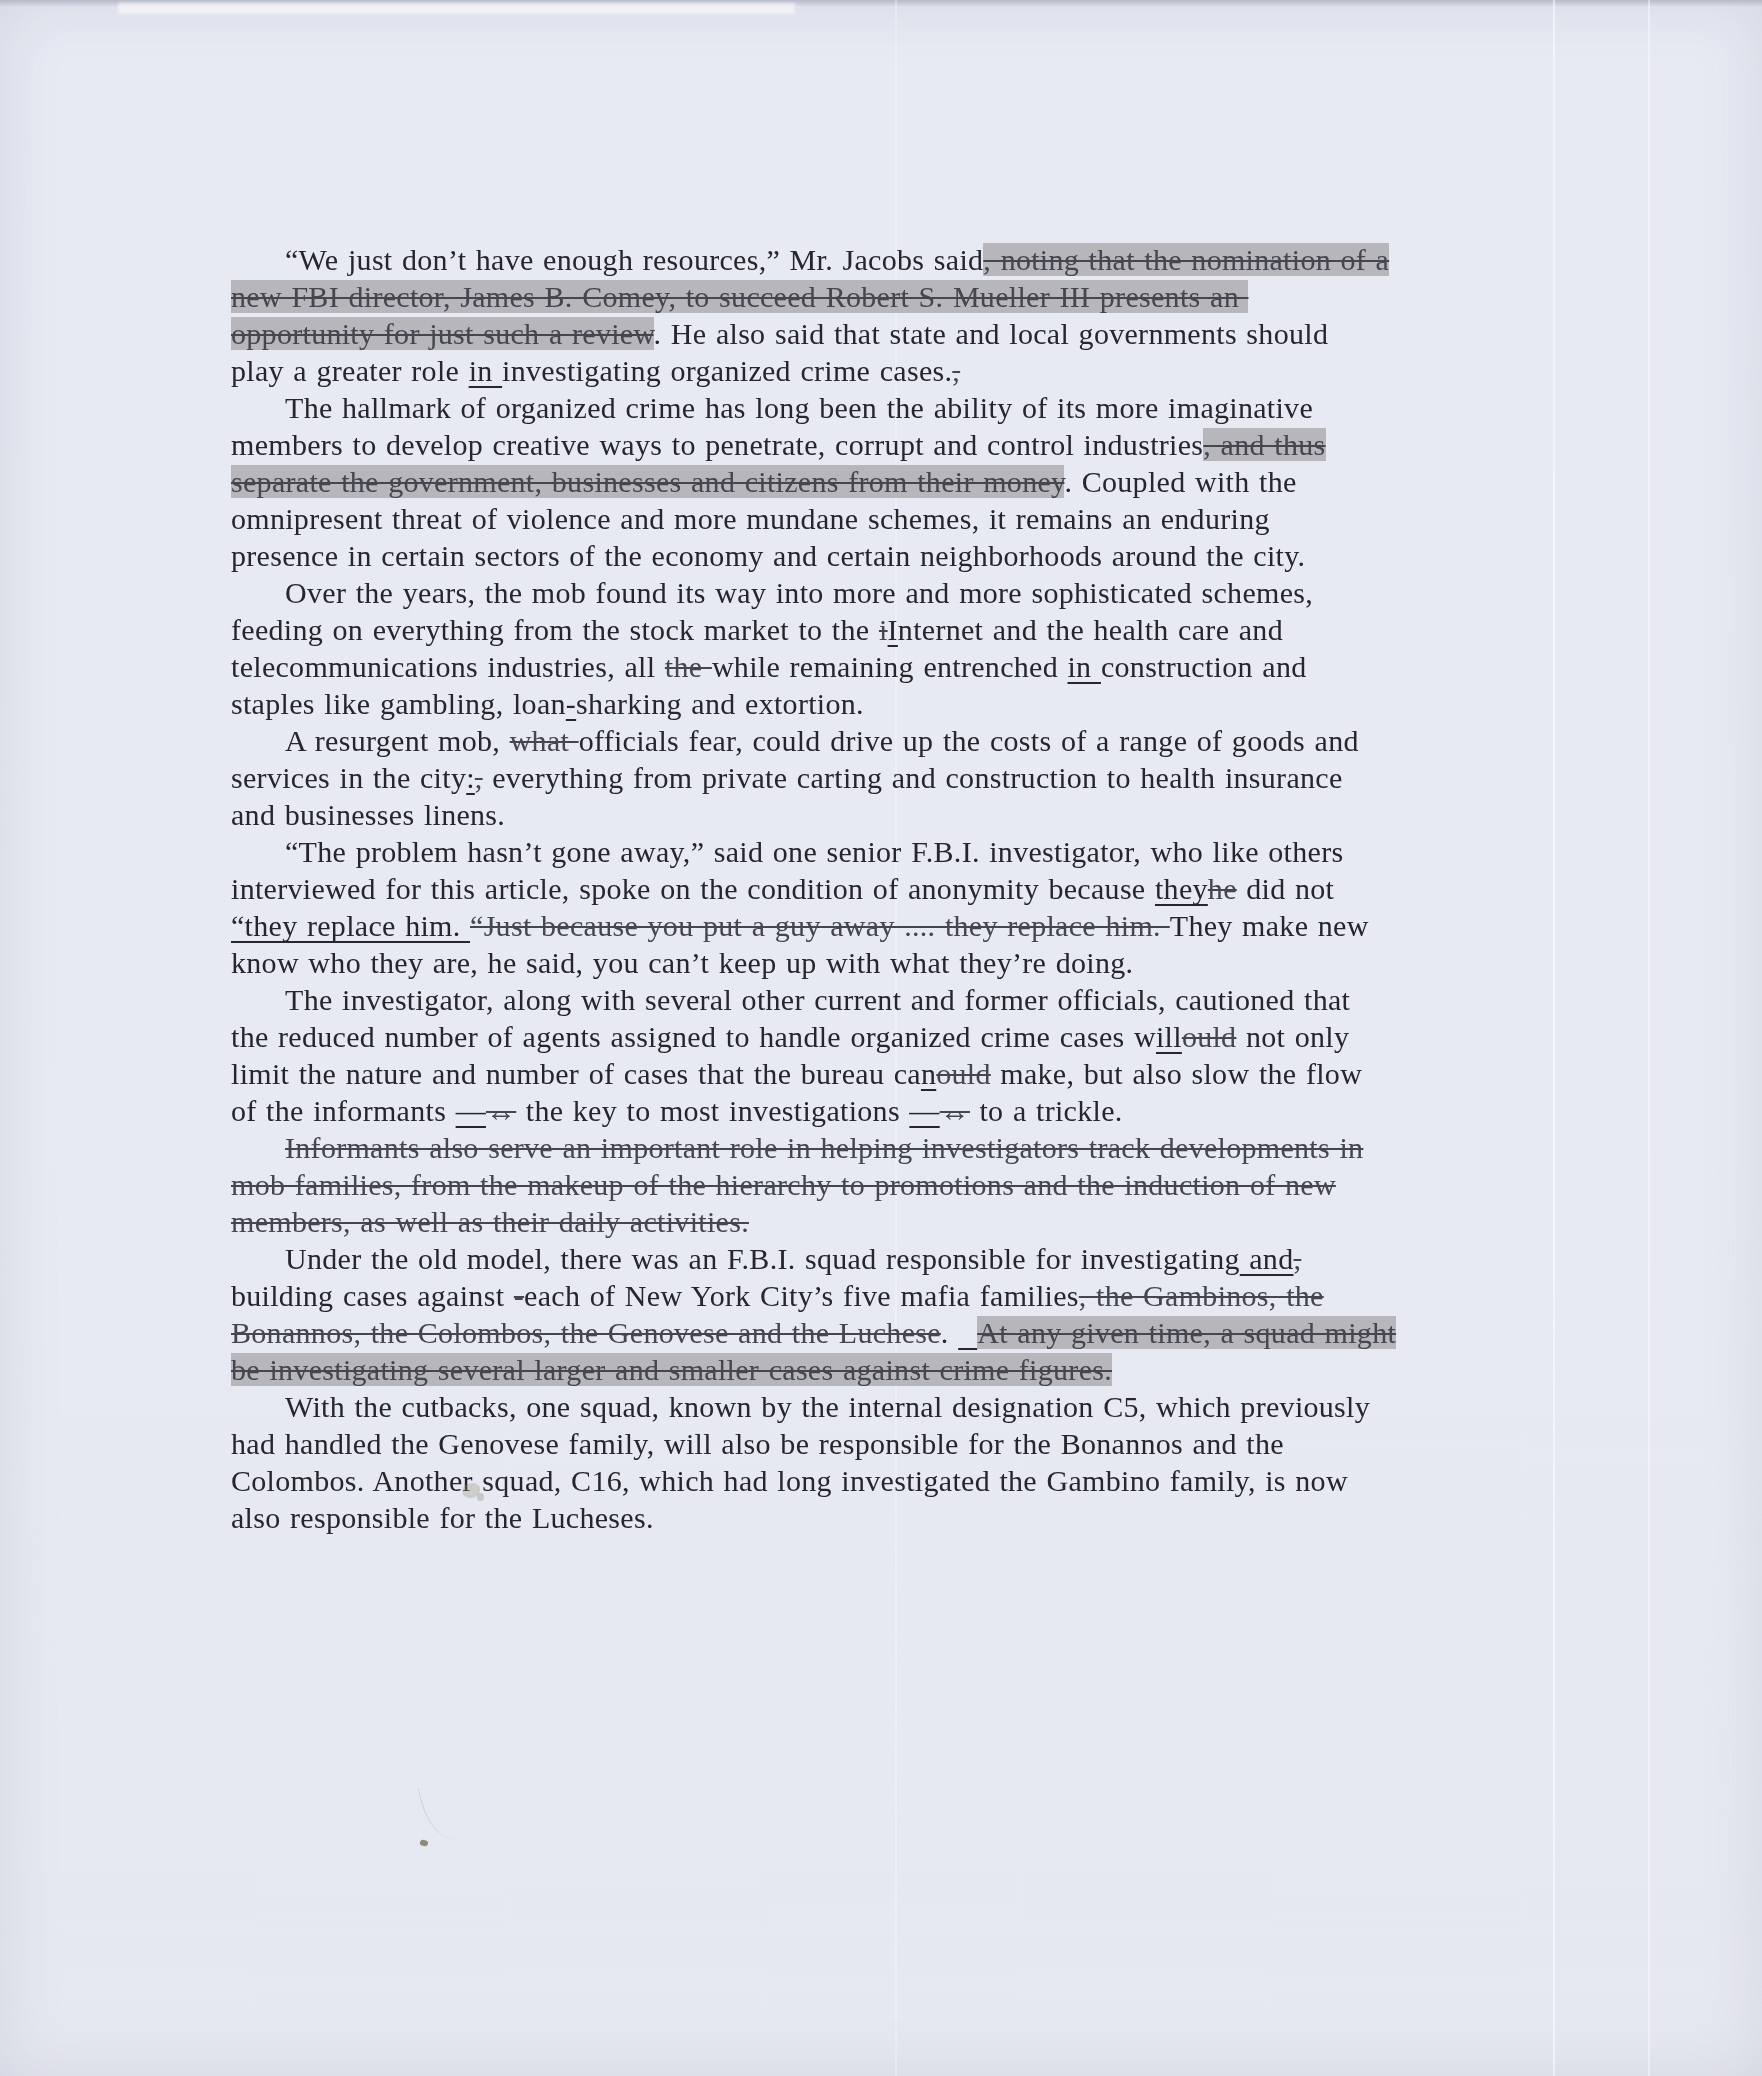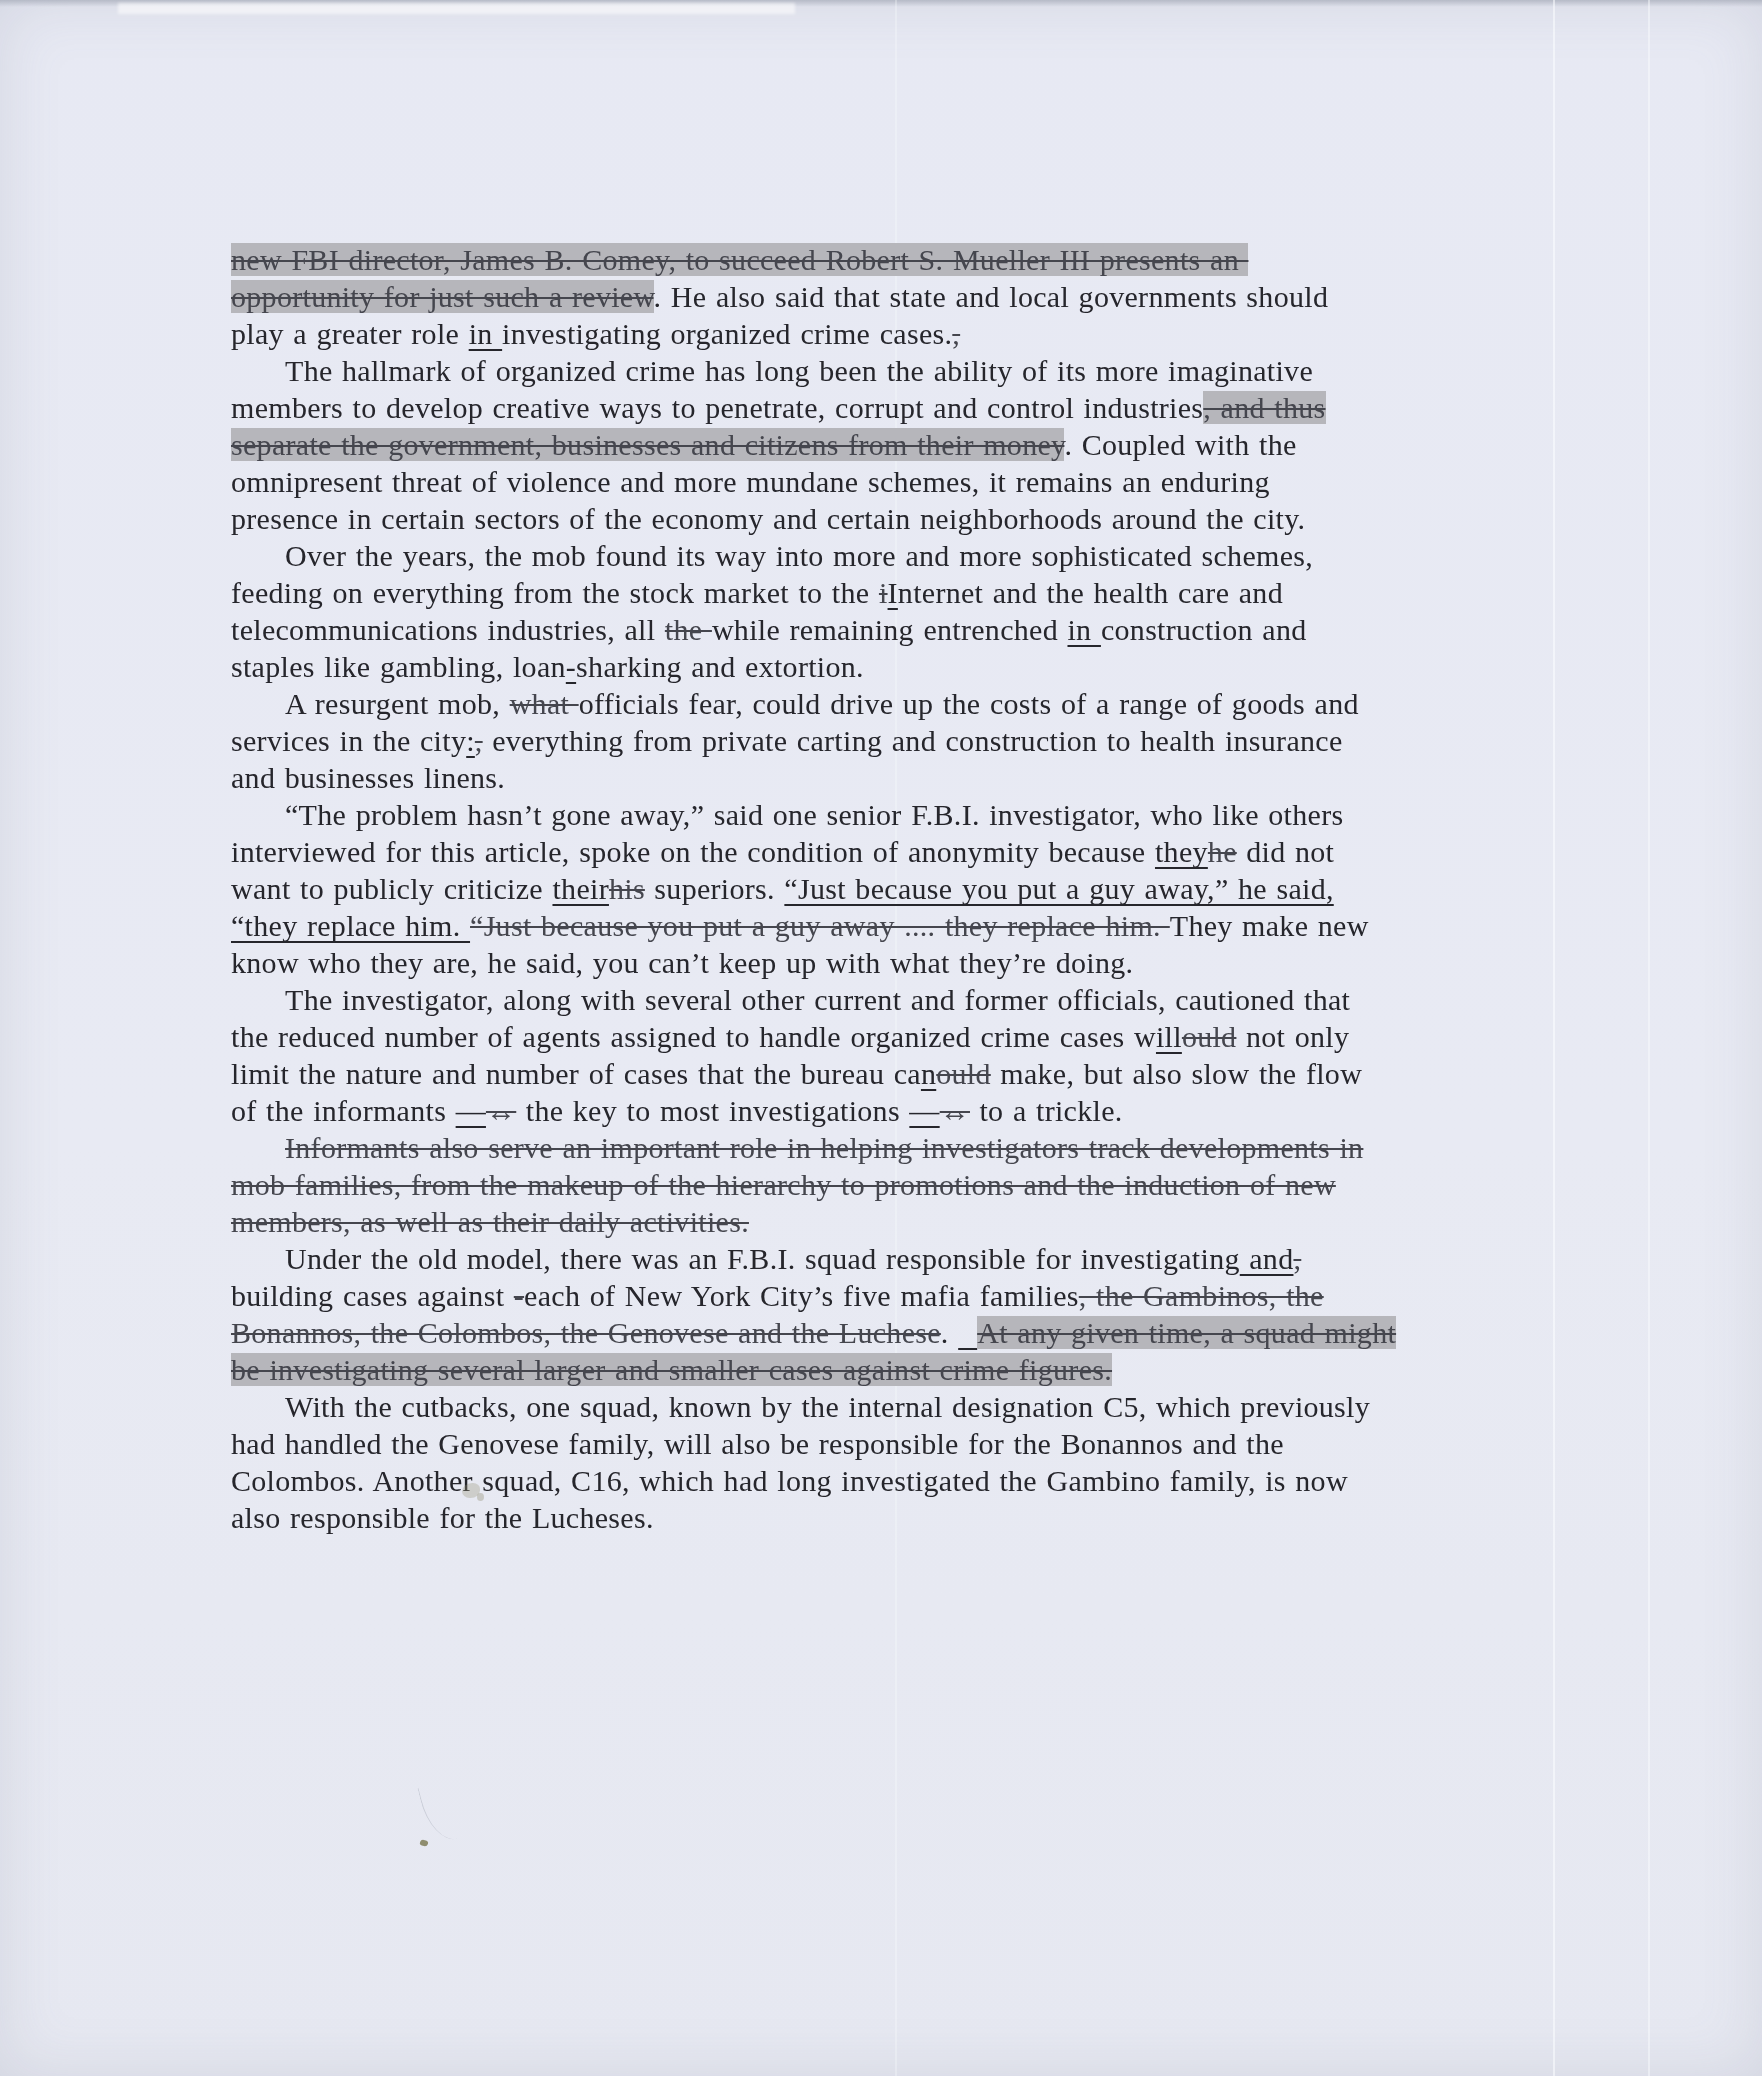--- a/index.html
+++ b/index.html
@@ -56,20 +56,21 @@
 <div class="page">
   <div class="top-edge"></div>
   <div class="top-light-band"></div>
 
   <div class="streak" style="left:895px;background:rgba(252,254,255,.28);"></div>
   <div class="streak" style="left:1553px;"></div>
   <div class="streak" style="left:1648px;background:rgba(250,253,255,.45);"></div>
 
   <div class="text-block" id="text-block">
       <div class="para">
+        <div class="line indent"><span class="run">“We just don’t have enough resources,” Mr. Jacobs said</span><span class="run del hl">, noting that the nomination of a</span></div>
         <div class="line"><span class="run del hl">new FBI director, James B. Comey, to succeed Robert S. Mueller III presents an </span></div>
         <div class="line"><span class="run del hl">opportunity for just such a review</span><span class="run">. He also said that state and local governments should</span></div>
         <div class="line"><span class="run">play a greater role </span><span class="run ins">in </span><span class="run">investigating organized crime cases.</span><span class="run del">,</span></div>
       </div>
       <div class="para">
         <div class="line indent"><span class="run">The hallmark of organized crime has long been the ability of its more imaginative</span></div>
         <div class="line"><span class="run">members to develop creative ways to penetrate, corrupt and control industries</span><span class="run del hl">, and thus</span></div>
         <div class="line"><span class="run del hl">separate the government, businesses and citizens from their money</span><span class="run">. Coupled with the</span></div>
         <div class="line"><span class="run">omnipresent threat of violence and more mundane schemes, it remains an enduring</span></div>
         <div class="line"><span class="run">presence in certain sectors of the economy and certain neighborhoods around the city.</span></div>
@@ -81,21 +82,20 @@
         <div class="line"><span class="run">staples like gambling, loan</span><span class="run ins">-</span><span class="run">sharking and extortion.</span></div>
       </div>
       <div class="para">
         <div class="line indent"><span class="run">A resurgent mob, </span><span class="run del">what </span><span class="run">officials fear, could drive up the costs of a range of goods and</span></div>
         <div class="line"><span class="run">services in the city</span><span class="run ins">:</span><span class="run del">,</span><span class="run"> everything from private carting and construction to health insurance</span></div>
         <div class="line"><span class="run">and businesses linens.</span></div>
       </div>
       <div class="para">
         <div class="line indent"><span class="run">“The problem hasn’t gone away,” said one senior F.B.I. investigator, who like others</span></div>
         <div class="line"><span class="run">interviewed for this article, spoke on the condition of anonymity because </span><span class="run ins">they</span><span class="run del">he</span><span class="run"> did not</span></div>
-        <div class="line"><span class="run">want to publicly criticize </span><span class="run ins">their</span><span class="run del">his</span><span class="run"> superiors. </span><span class="run ins">“Just because you put a guy away,” he said,</span></div>
         <div class="line"><span class="run ins">“they replace him. </span><span class="run del">“Just because you put a guy away .... they replace him. </span><span class="run">They make new</span></div>
         <div class="line"><span class="run">know who they are, he said, you can’t keep up with what they’re doing.</span></div>
       </div>
       <div class="para">
         <div class="line indent"><span class="run">The investigator, along with several other current and former officials, cautioned that</span></div>
         <div class="line"><span class="run">the reduced number of agents assigned to handle organized crime cases w</span><span class="run ins">ill</span><span class="run del">ould</span><span class="run"> not only</span></div>
         <div class="line"><span class="run">limit the nature and number of cases that the bureau ca</span><span class="run ins">n</span><span class="run del">ould</span><span class="run"> make, but also slow the flow</span></div>
         <div class="line"><span class="run">of the informants </span><span class="run ins">—</span><span class="run del">↔</span><span class="run"> the key to most investigations </span><span class="run ins">—</span><span class="run del">↔</span><span class="run"> to a trickle.</span></div>
       </div>
       <div class="para">

